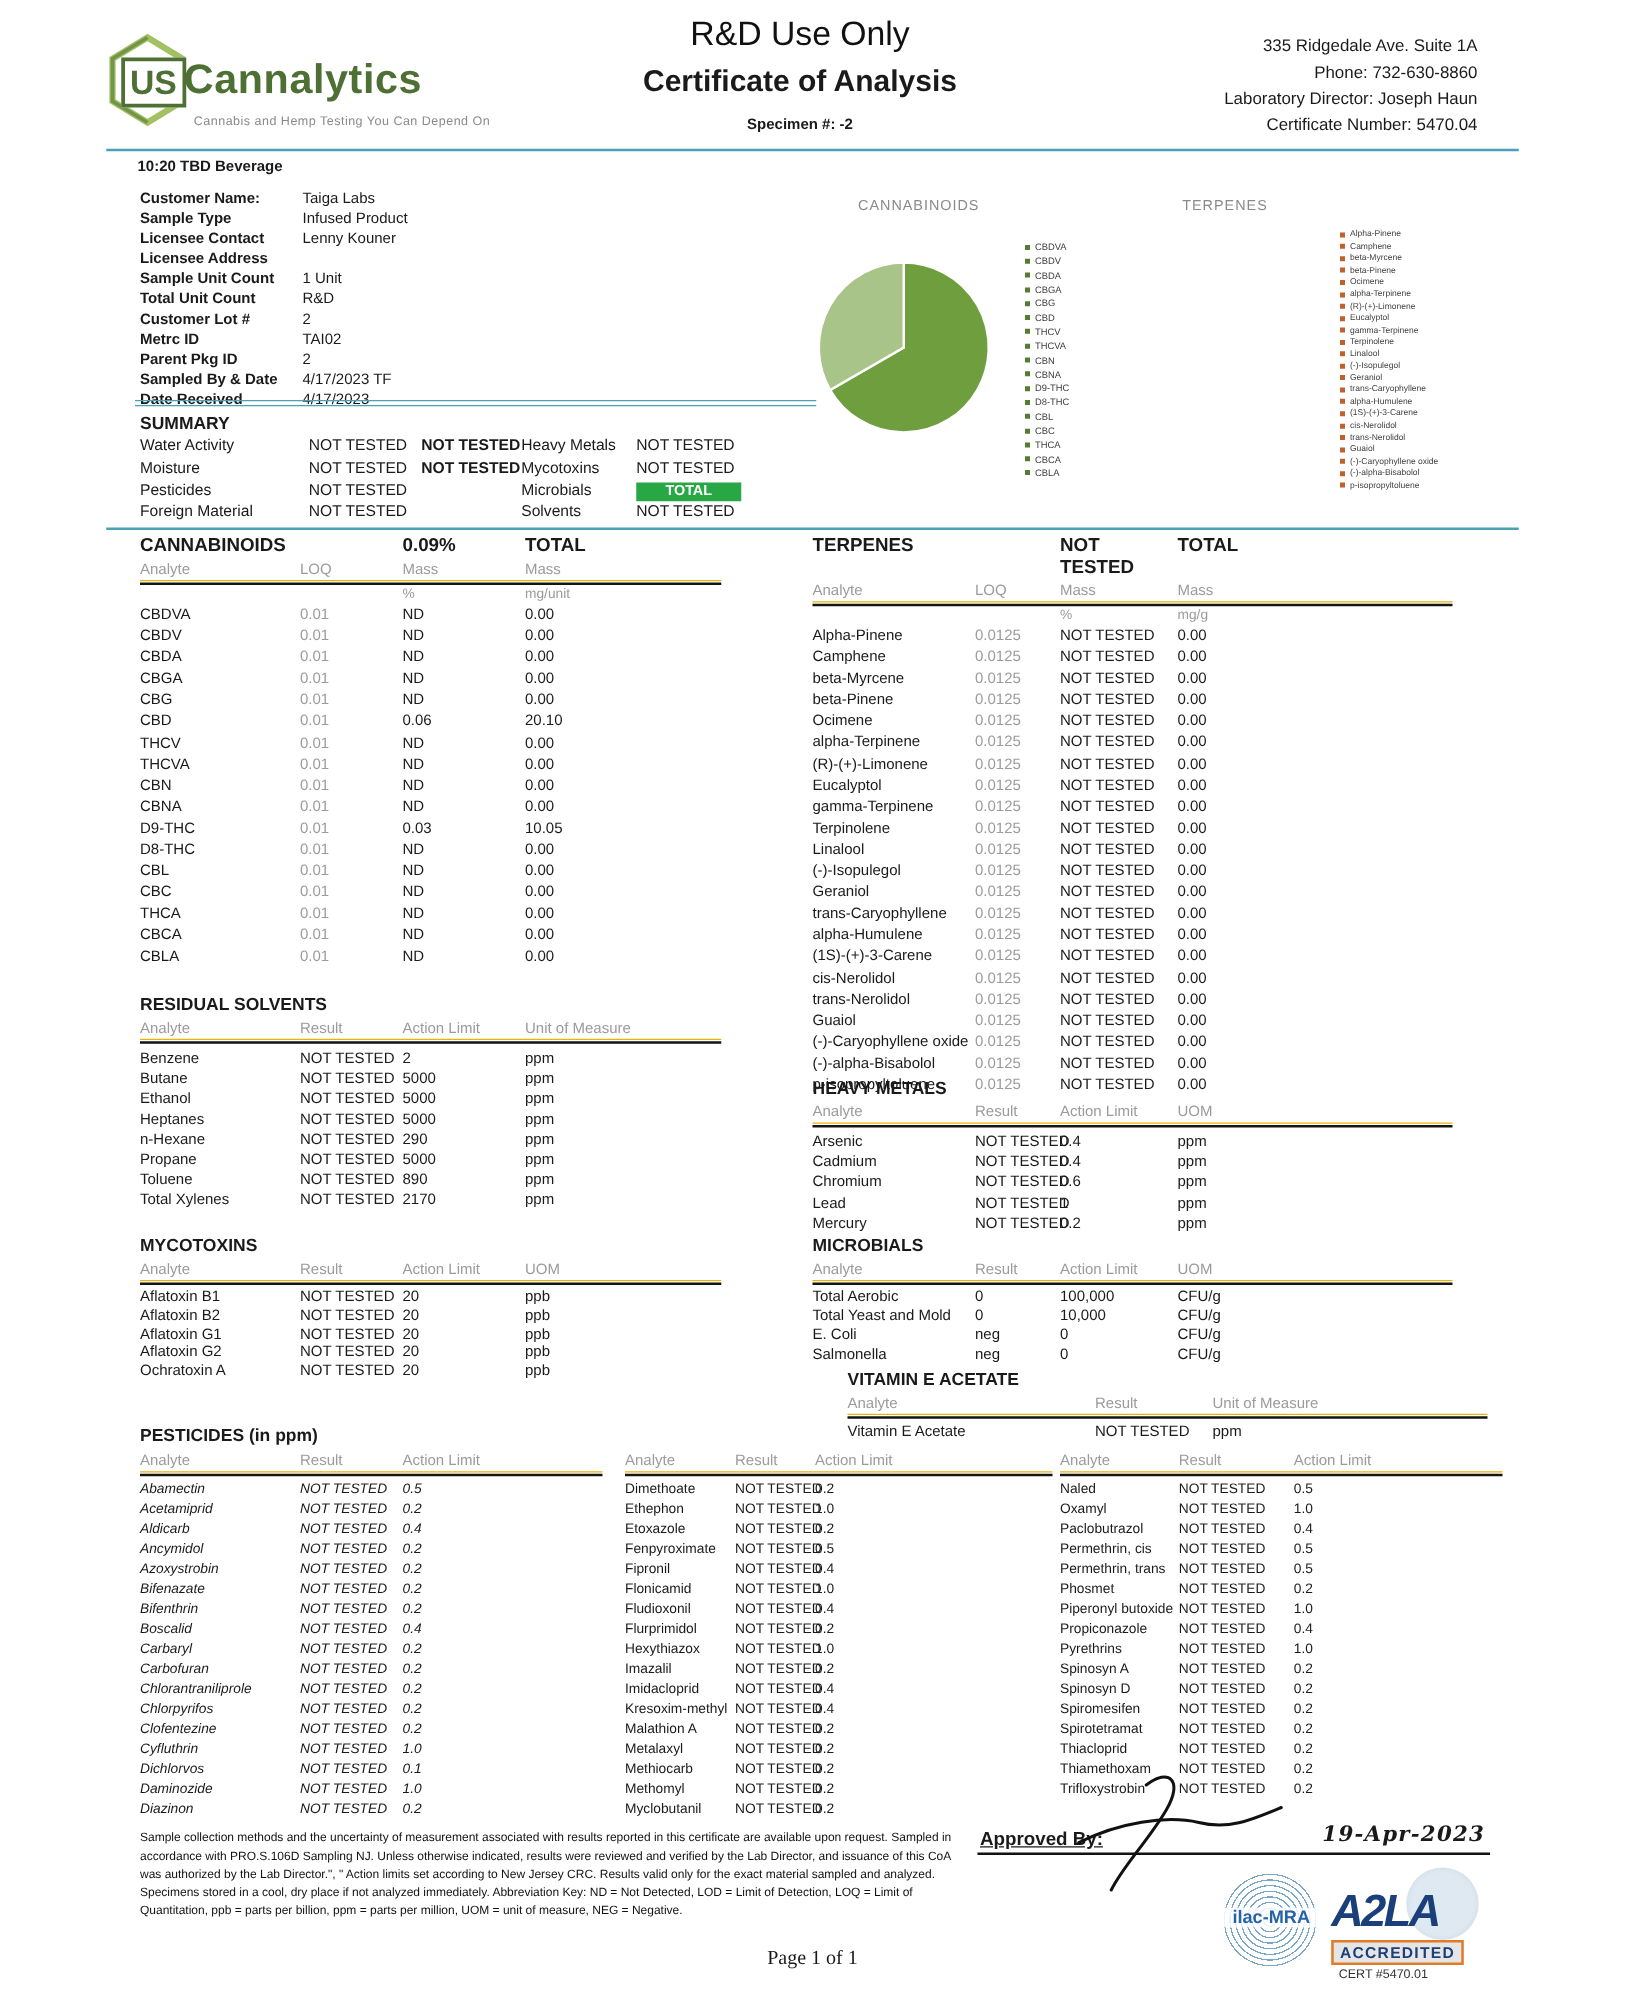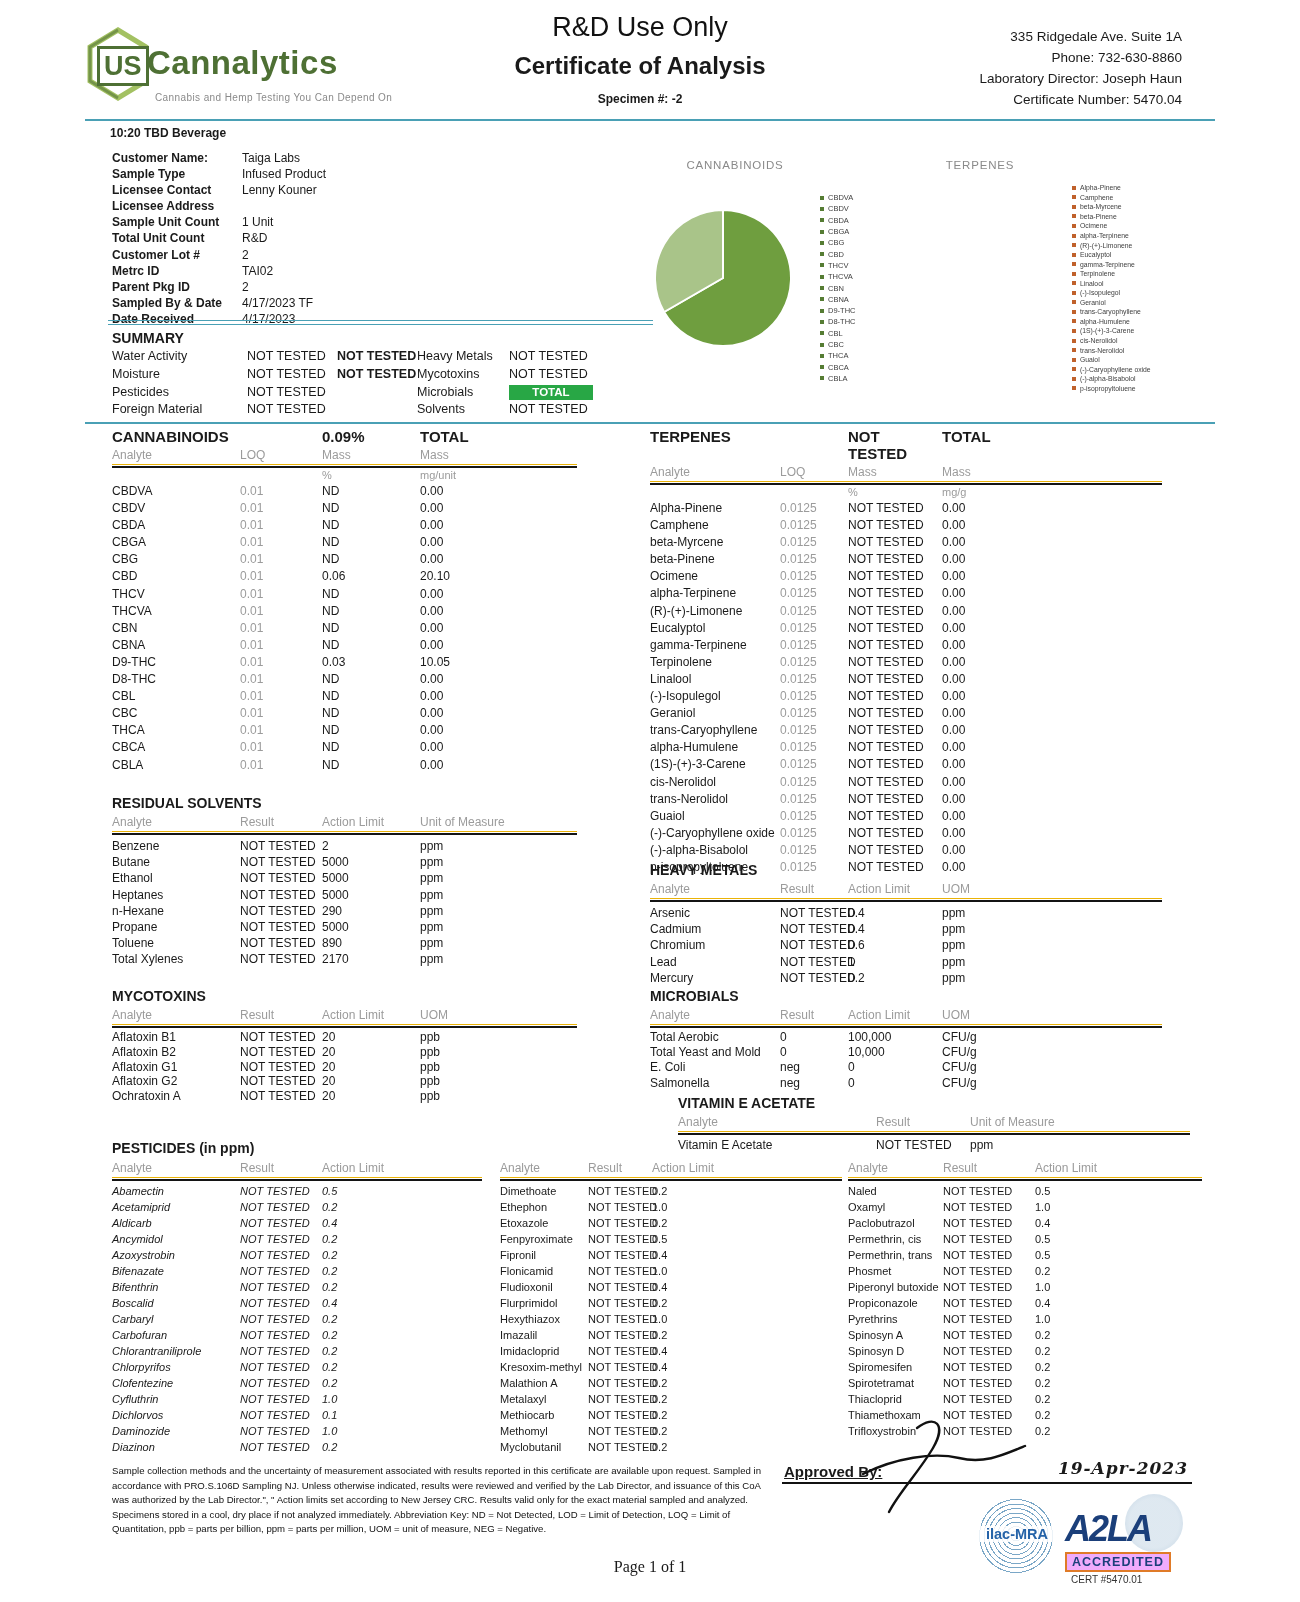--- a/index.html
+++ b/index.html
@@ -75,21 +75,21 @@
   .ilac { width:76px; height:76px; border-radius:50%;
           background:repeating-radial-gradient(circle at 50% 50%, #7aa7c7 0 1px, #ffffff 1px 4.5px);
           position:relative; }
   .ilac-band { position:absolute; left:-4px; top:28px; width:86px; background:rgba(255,255,255,0.85);
                color:#2563a8; font-size:14.5px; font-weight:bold; text-align:center; }
   .a2la-globe { position:absolute; right:2px; top:0px; width:58px; height:58px; border-radius:50%;
                 background:radial-gradient(circle, #dbe6ef 0 60%, #b9cdde 100%); opacity:0.9; }
   .a2la-text { position:absolute; left:0; top:14px; font-size:36px; font-weight:bold; font-style:italic;
                color:#1b3f7a; letter-spacing:-2px; }
   .a2la-accred { position:absolute; left:0; top:58px; border:2px solid #e07b28; color:#1b3f7a;
-                 font-weight:bold; font-size:12.5px; letter-spacing:1px; padding:0 5px; line-height:16px; background:#f0abfc; }
+                 font-weight:bold; font-size:12.5px; letter-spacing:1px; padding:0 5px; line-height:16px; background:#e5e5e5; }
   .a2la-cert { position:absolute; left:6px; top:80px; font-size:10px; color:#333; }
   .page-label { font-size:16px; }
 </style>
 </head>
 <body>
 
 <div class="page">
 
   <div class="abs" style="left:85px; top:24px; width:340px; height:92px;">
     <svg class="abs" style="left:0; top:2px;" width="66" height="76" viewBox="0 0 66 76">

